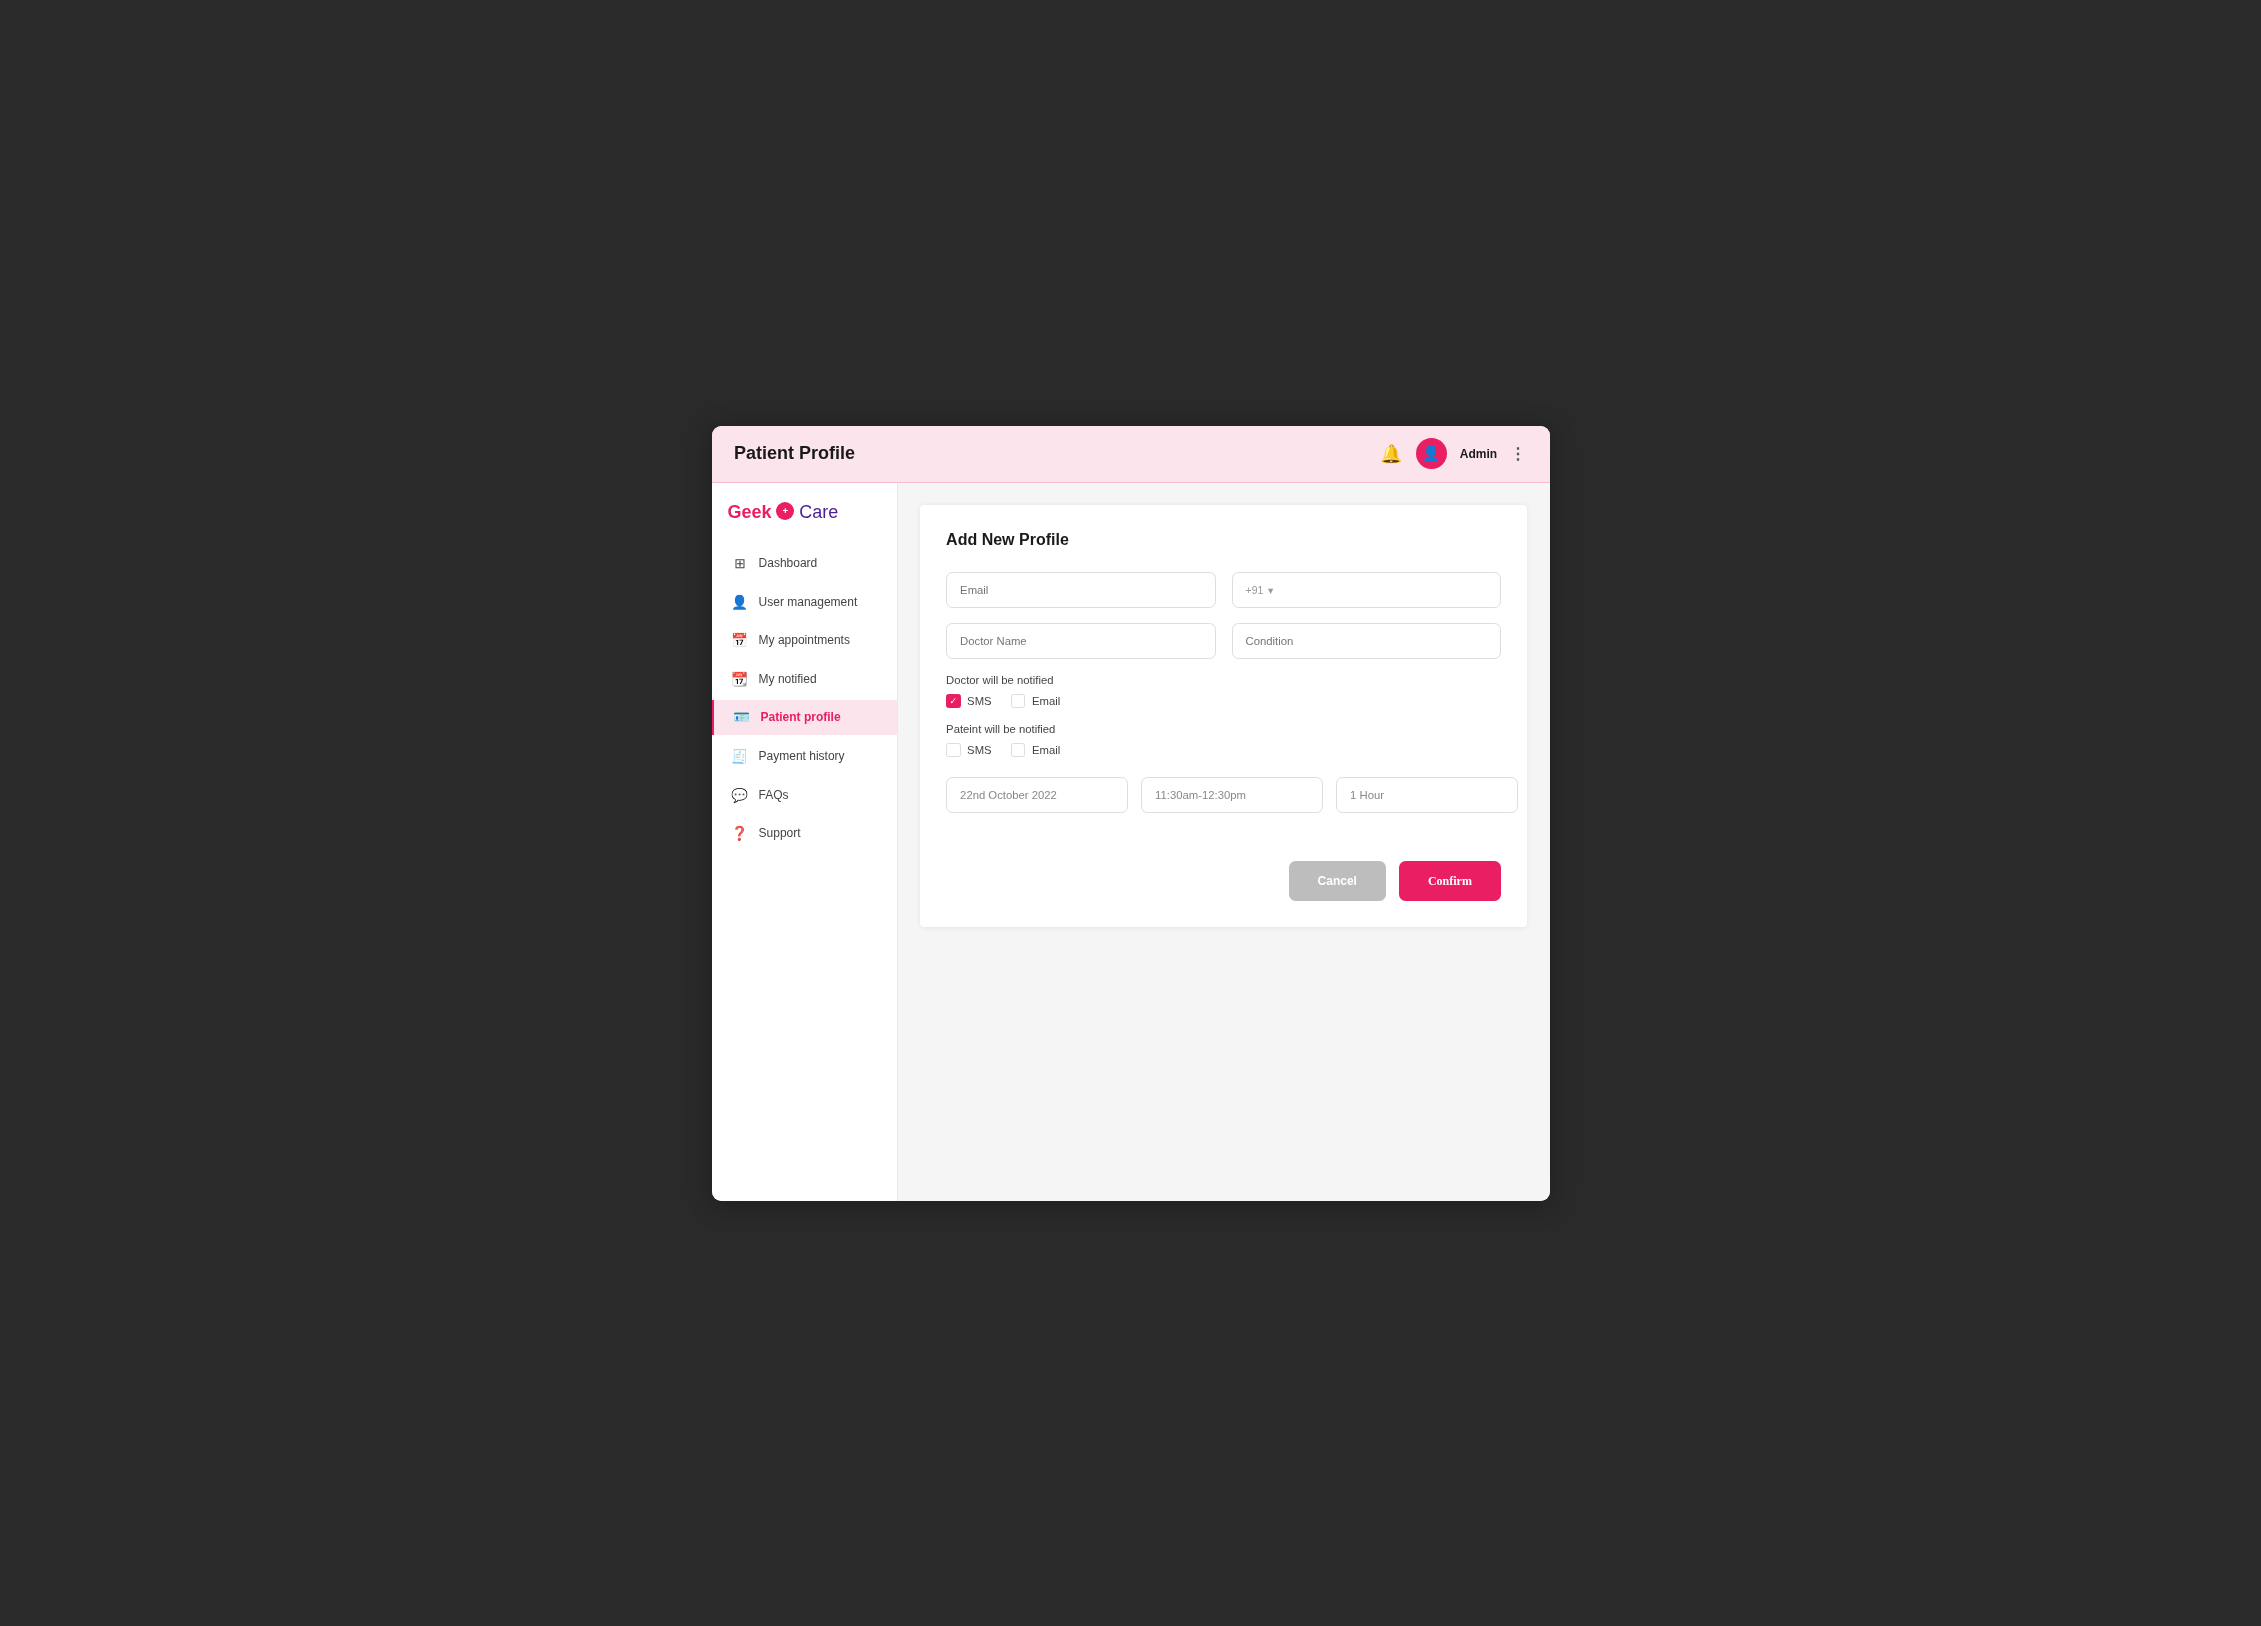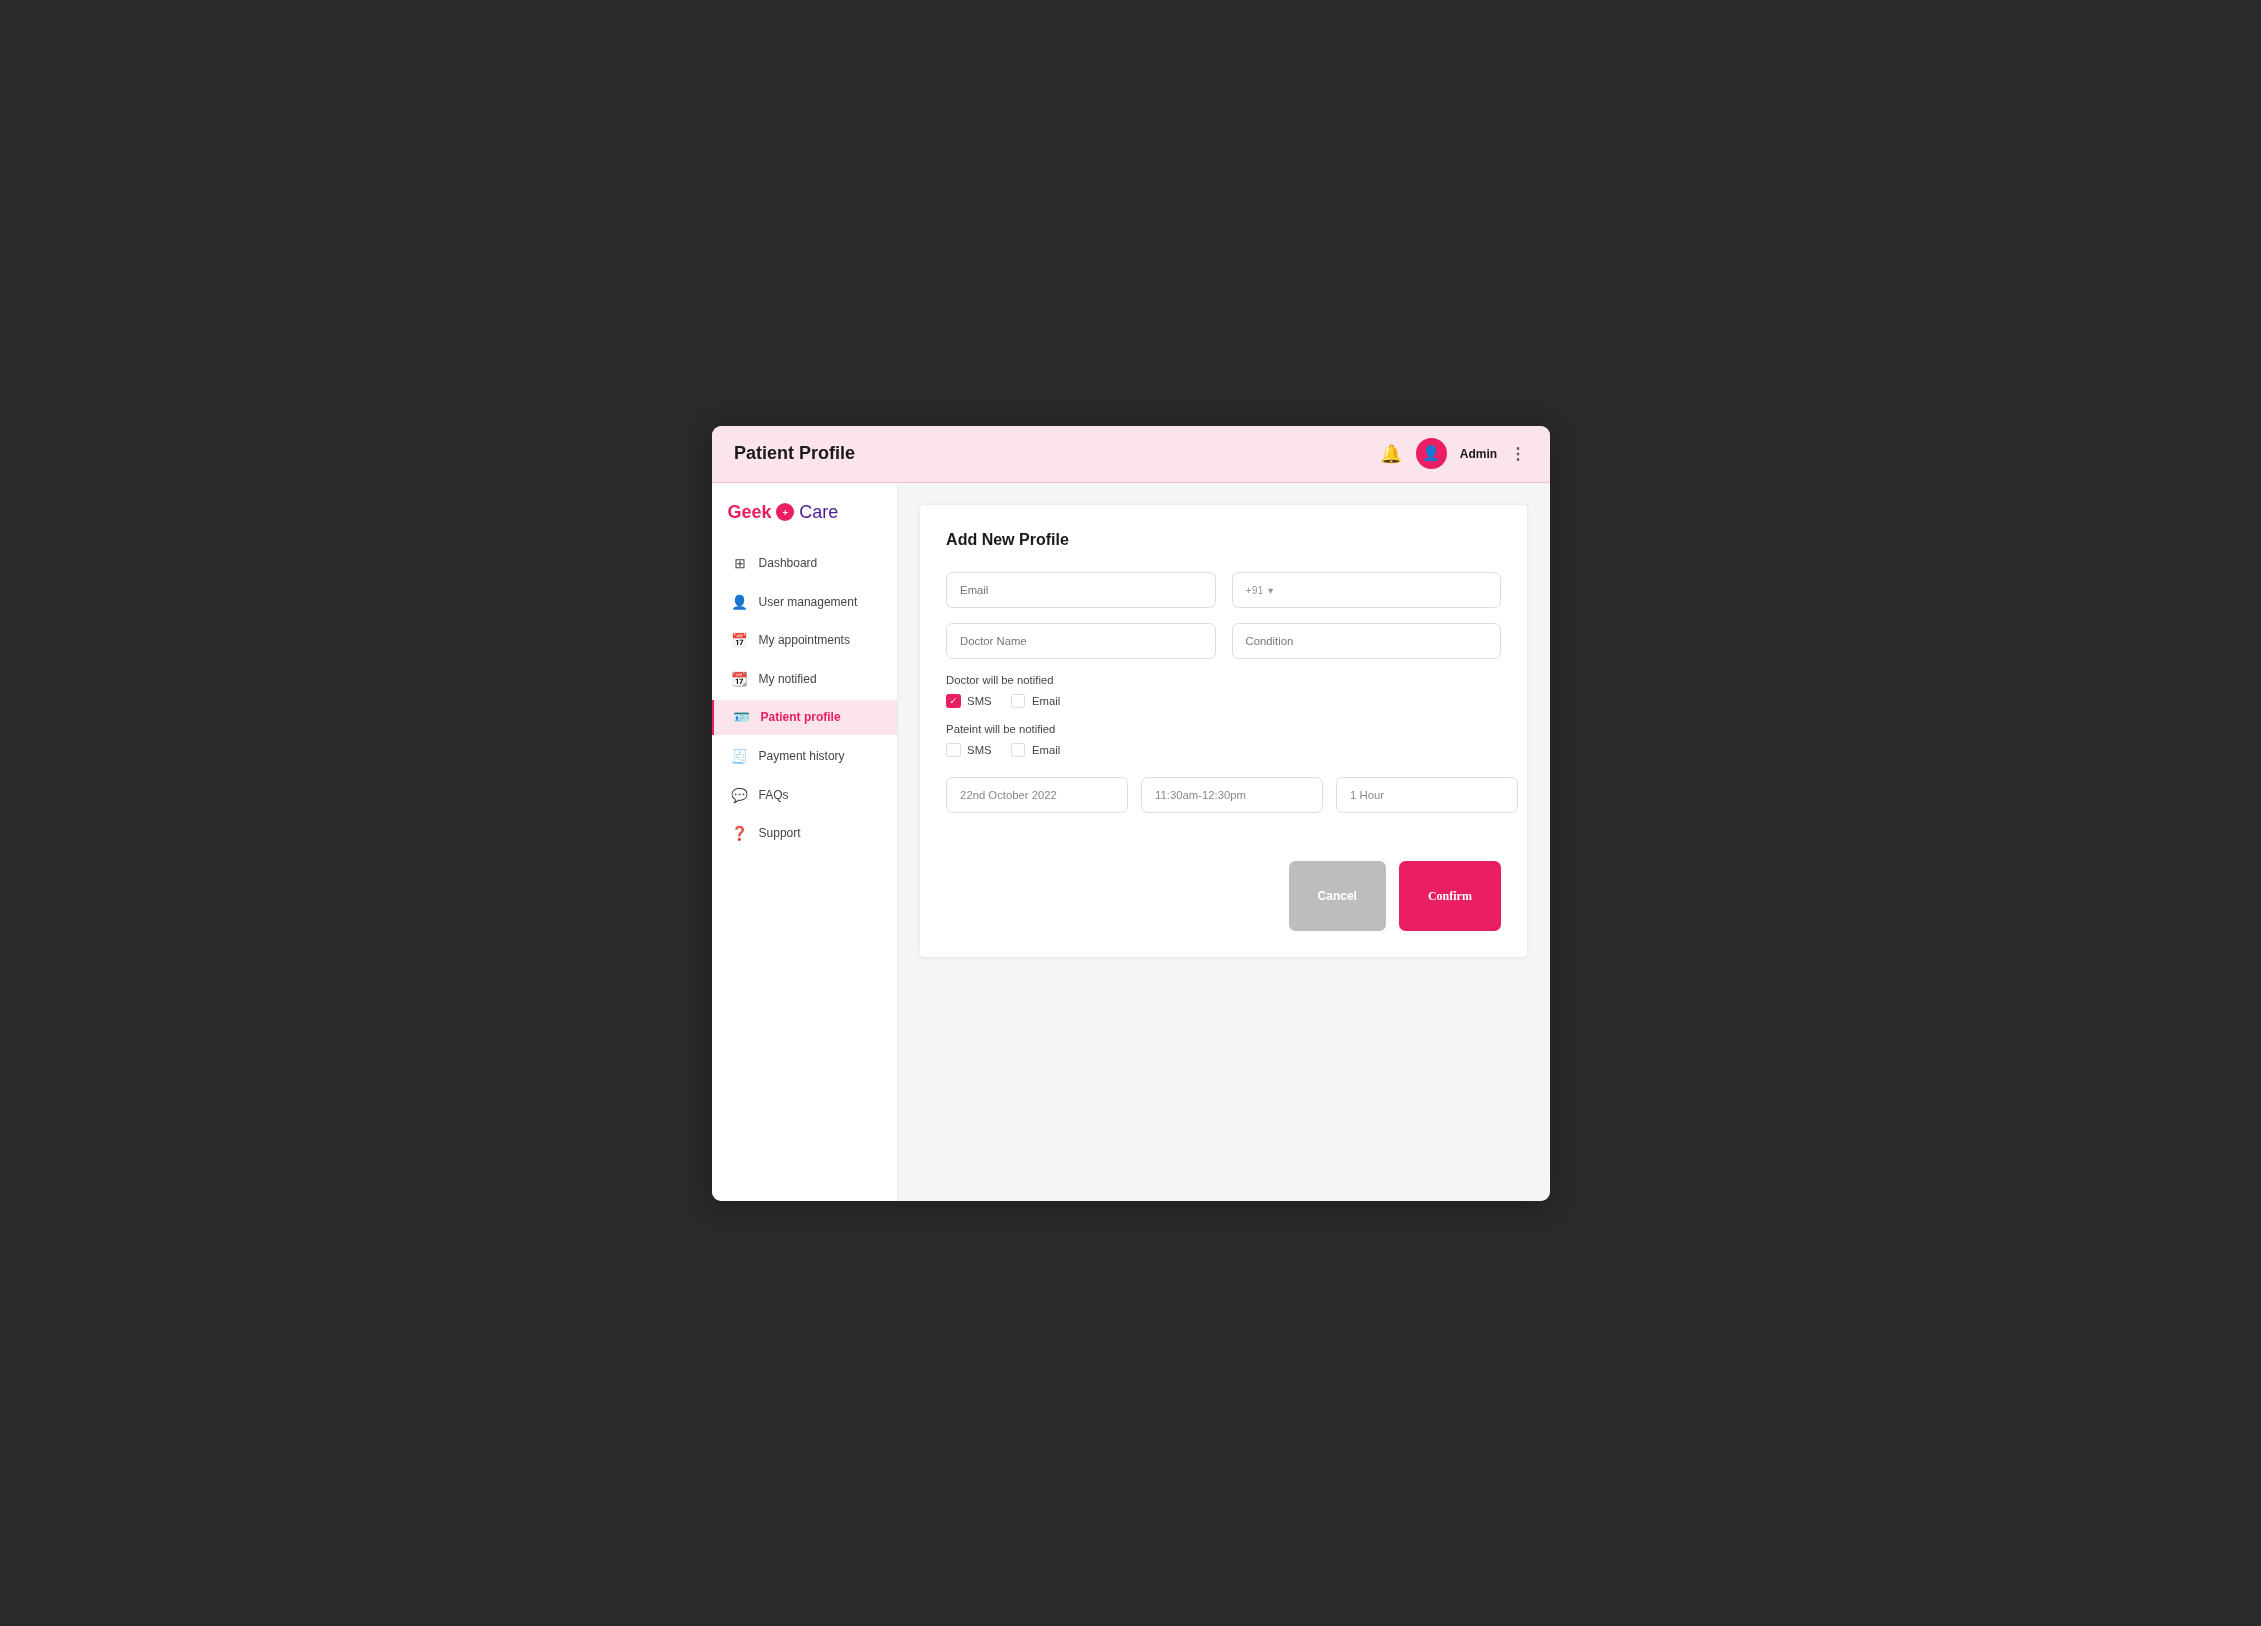--- a/index.html
+++ b/index.html
@@ -82,21 +82,21 @@
       background: #fff;
       border-right: 0.8px solid #e8e8e8;
       padding: 19.4px 0;
       display: flex;
       flex-direction: column;
       gap: 3.2px;
     }
     .logo {
       padding: 0 16px 19.4px 16px;
       display: flex;
-      align-items: center;
+      align-items: flex-start;
       gap: 4.8px;
     }
     .logo-text-geek {
       color: #e91e63;
       font-size: 18px;
       font-weight: 800;
     }
     .logo-text-care {
       color: #4c1d95;
       font-size: 18px;
@@ -240,21 +240,21 @@
       outline: none;
       background: white;
     }
     .button-row {
       display: flex;
       justify-content: flex-end;
       gap: 13px;
       margin-top: 48px;
     }
     .btn-cancel {
-      padding: 28px 29px;
+      padding: 13px 29px;
       background: #bdbdbd;
       color: white;
       border: none;
       border-radius: 6.5px;
       font-size: 12px;
       font-weight: 600;
       cursor: pointer;
     }
     .btn-confirm {
       padding: 9.7px 29px;

